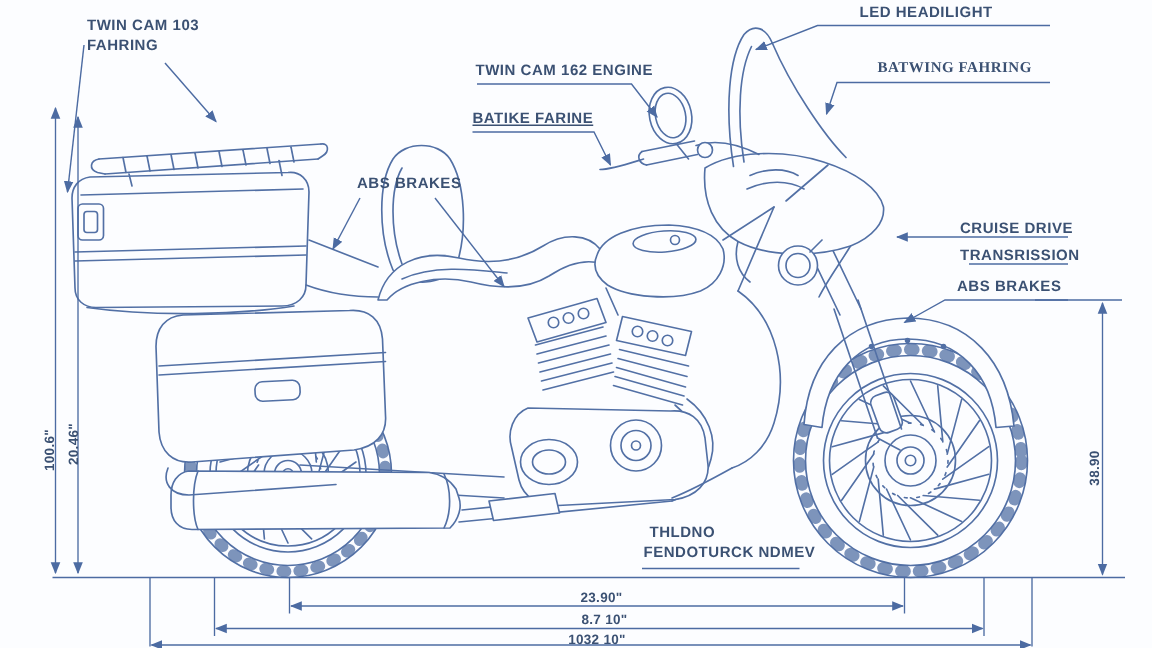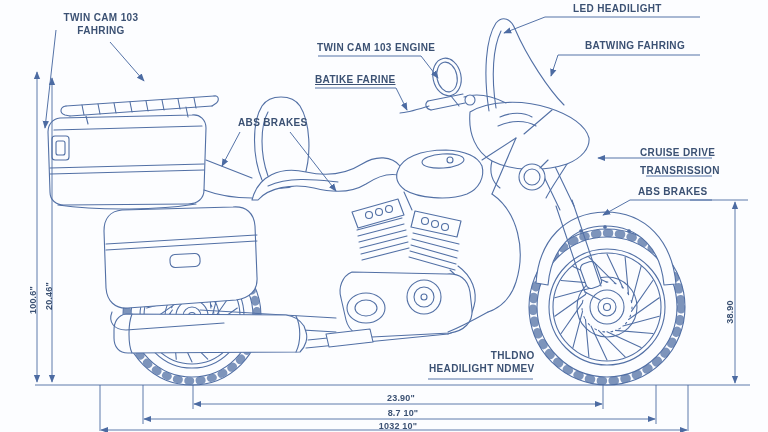--- a/index.html
+++ b/index.html
@@ -271,45 +271,45 @@
         <path d="M193,385 L193,409"></path>
       <path d="M603,385 L603,409"></path>
         <path d="M656,385 L656,424"></path>
         <path d="M688,385 L688,431"></path>
       <path d="M194,404 L602,404" marker-start="url(#arr)" marker-end="url(#arr)"></path>
       <path d="M144,419 L655,419" marker-start="url(#arr)" marker-end="url(#arr)"></path>
       <path d="M101,430 L687,430" marker-start="url(#arr)" marker-end="url(#arr)"></path>
     </g>
   </svg>
 
-  <div class="lbl" style="left:58px;top:12px;width:86px;text-align:center;">
+  <div class="lbl" style="left:58px;top:12px;width:86px;text-align:left;">
     <div>TWIN CAM 103</div>
     <div>FAHRING</div>
   </div>
 
-  <div class="lbl" style="left:317px;top:42px;">TWIN CAM 103 ENGINE</div>
+  <div class="lbl" style="left:317px;top:42px;">TWIN CAM 162 ENGINE</div>
 
   <div class="lbl" style="left:315px;top:74px;text-decoration:underline;">BATIKE FARINE</div>
 
   <div class="lbl" style="left:553px;top:3px;padding-left:20px;">LED HEADILIGHT</div>
 
-  <div class="lbl" style="left:585px;top:40px;">BATWING FAHRING</div>
+  <div class="lbl" style="left:585px;top:40px;font-family:Liberation Serif, serif;">BATWING FAHRING</div>
 
   <div class="lbl" style="left:238px;top:117px;">ABS BRAKES</div>
 
   <div class="lbl rt" style="left:640px;top:144px;width:72px;line-height:17.5px;">
     <div>CRUISE DRIVE</div>
     <div>TRANSRISSION</div>
   </div>
 
   <div class="lbl" style="left:638px;top:186px;">ABS BRAKES</div>
 
-  <div class="lbl" style="left:429px;top:350px;text-align:right;">
+  <div class="lbl" style="left:429px;top:350px;">
     <div style="padding-left:4px;">THLDNO</div>
-    <div>HEADILIGHT NDMEV</div>
+    <div>FENDOTURCK NDMEV</div>
   </div>
 
   <div class="lbl small ctr" style="left:401px;top:392px;">23.90"</div>
   <div class="lbl small ctr" style="left:403px;top:407px;">8.7 10"</div>
   <div class="lbl small ctr" style="left:398px;top:420px;">1032 10"</div>
 
   <div class="lbl small rot" style="left:33px;top:300px;">100.6"</div>
   <div class="lbl small rot" style="left:49px;top:296px;">20.46"</div>
   <div class="lbl small rot" style="left:730px;top:312px;">38.90</div>
 

